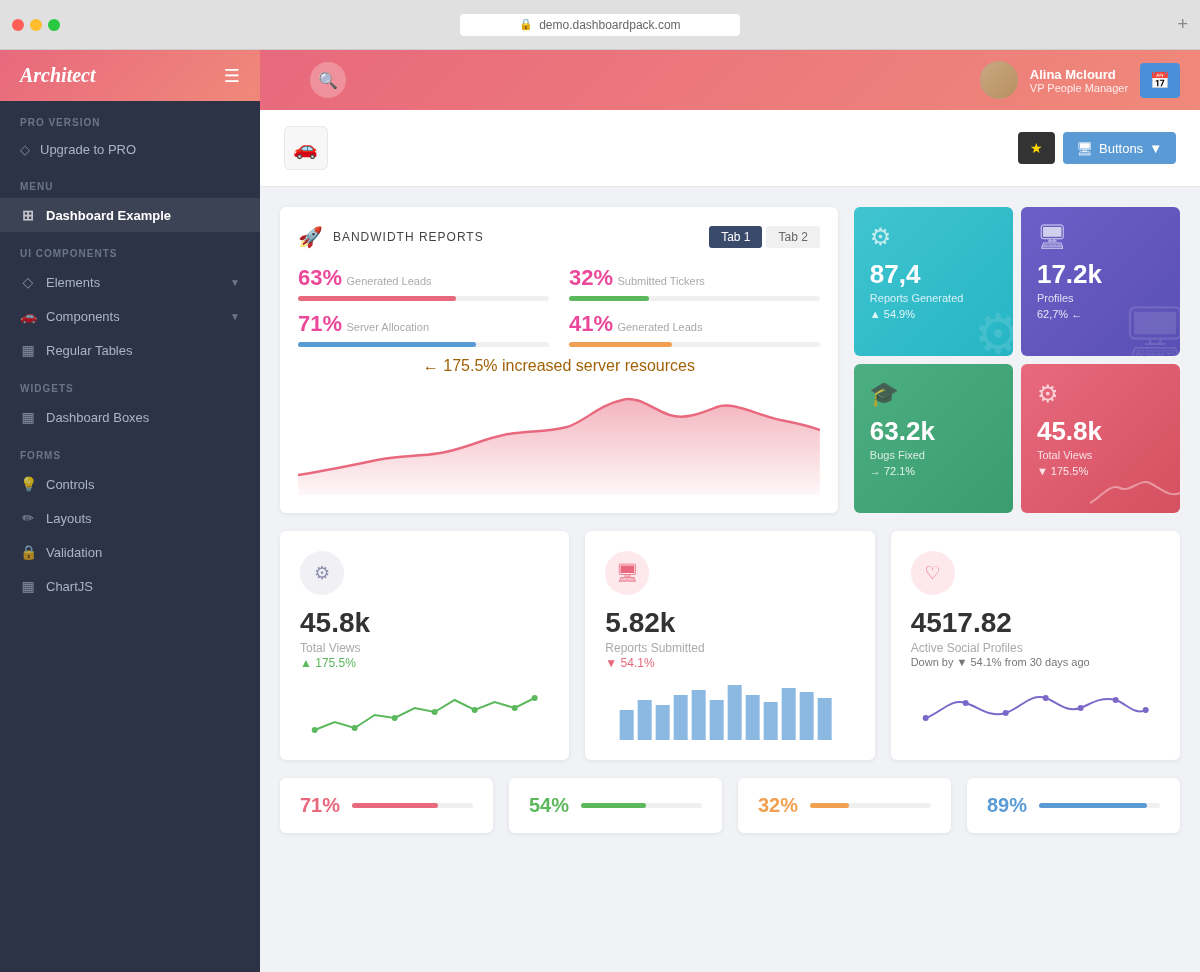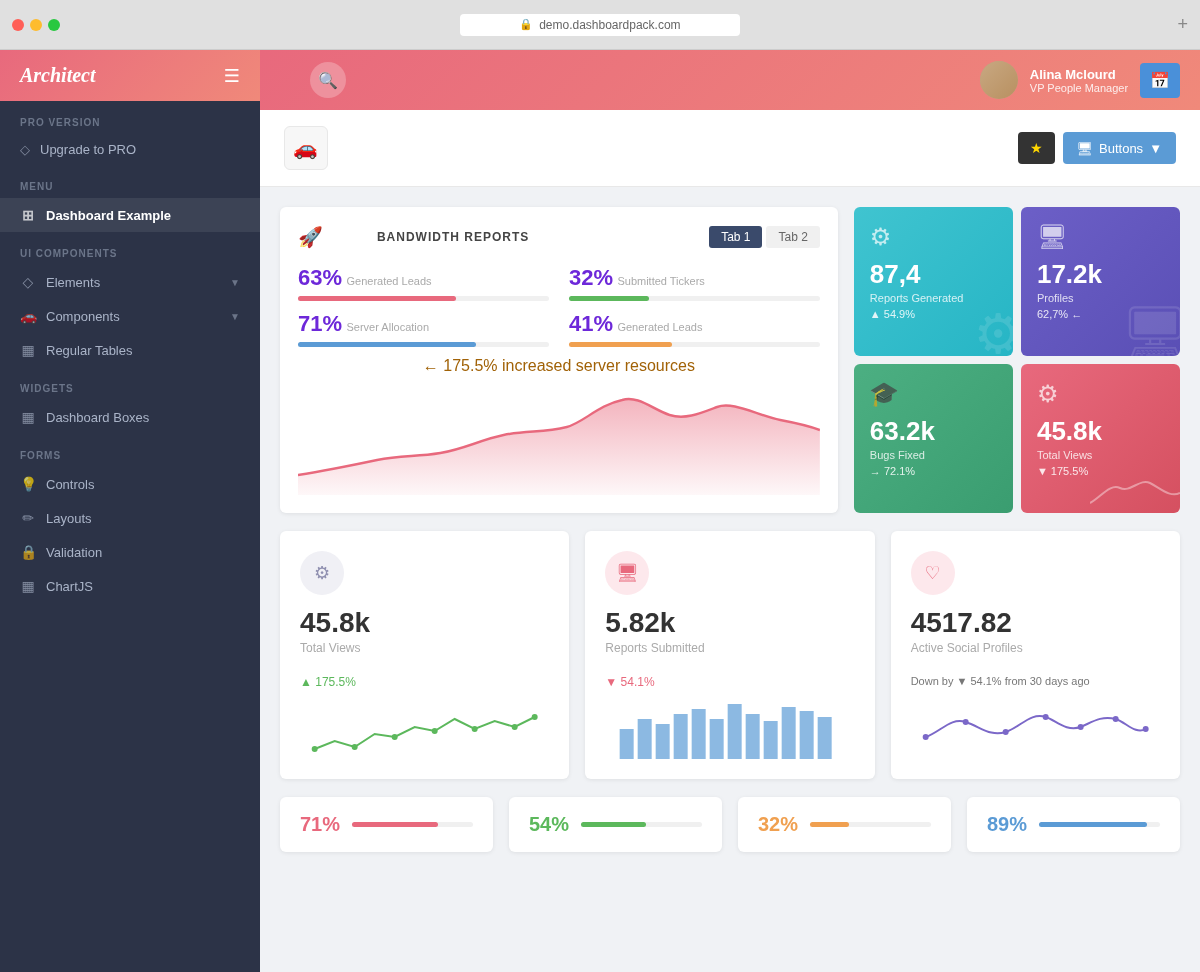--- a/index.html
+++ b/index.html
@@ -163,35 +163,35 @@
     
     .bandwidth-card {
       background: white;
       border-radius: 6px;
       padding: 18px;
       flex: 1.6;
       box-shadow: 0 1px 4px rgba(0,0,0,0.08);
     }
     .bandwidth-header { display: flex; align-items: center; margin-bottom: 16px; }
     .bandwidth-icon { color: #e8697d; font-size: 20px; margin-right: 10px; }
-    .bandwidth-title { font-size: 12px; font-weight: 700; letter-spacing: 1px; color: #444; text-transform: uppercase; margin-left: 44px; }
+    .bandwidth-title { font-size: 12px; font-weight: 400; letter-spacing: 1px; color: #444; text-transform: uppercase; }
     .bandwidth-tabs { margin-left: auto; display: flex; gap: 4px; }
     .tab-btn {
       padding: 4px 12px;
       border-radius: 3px;
       font-size: 12px;
       cursor: pointer;
       border: none;
     }
     .tab-btn.active { background: #3a4a6b; color: white; }
     .tab-btn:not(.active) { background: #f0f0f0; color: #666; }
 
     .stats-grid { display: grid; grid-template-columns: 1fr 1fr; gap: 10px 20px; margin-bottom: 10px; }
     .stat-item { }
-    .stat-value { font-size: 22px; font-weight: 700; color: #6d28d9; display: inline; }
+    .stat-value { font-size: 22px; font-weight: 700; color: #ec4899; display: inline; }
     .stat-label { font-size: 11px; color: #aaa; }
     .stat-bar { height: 5px; border-radius: 3px; margin-top: 5px; background: #f0f0f0; position: relative; }
     .stat-bar-fill { height: 100%; border-radius: 3px; }
     .bar-red { background: #e8697d; width: 63%; }
     .bar-green { background: #5cb85c; width: 32%; }
     .bar-blue { background: #5b9bd5; width: 71%; }
     .bar-orange { background: #f0a050; width: 41%; }
 
     .alert-row { font-size: 16px; color: #a16207; text-align: center; margin: 6px 0 10px; }
 
@@ -243,21 +243,21 @@
       align-items: center;
       justify-content: center;
       font-size: 18px;
       margin-bottom: 12px;
     }
     .icon-gray { background: #f0f0f5; color: #9090b0; }
     .icon-pink { background: #fde8ec; color: #e8697d; }
     .icon-rose { background: #fde8ec; color: #e8697d; }
     .stat-card-value { font-size: 28px; font-weight: 700; color: #333; }
     .stat-card-label { font-size: 12px; color: #aaa; margin-top: 2px; }
-    .stat-card-change { font-size: 12px; margin-top: 20px; }
+    .stat-card-change { font-size: 12px; margin-top: 1px; }
     .change-up { color: #5cb85c; }
     .change-down { color: #e8697d; }
     .stat-card-chart { height: 60px; margin-top: 10px; }
 
     
     .progress-row { display: flex; gap: 16px; }
     .progress-card {
       background: white;
       border-radius: 6px;
       padding: 16px 20px;

